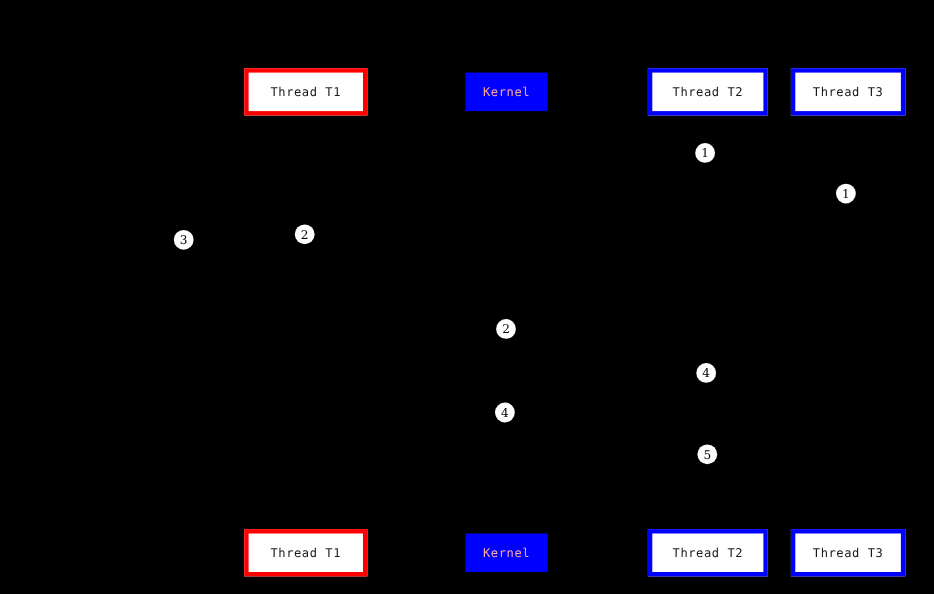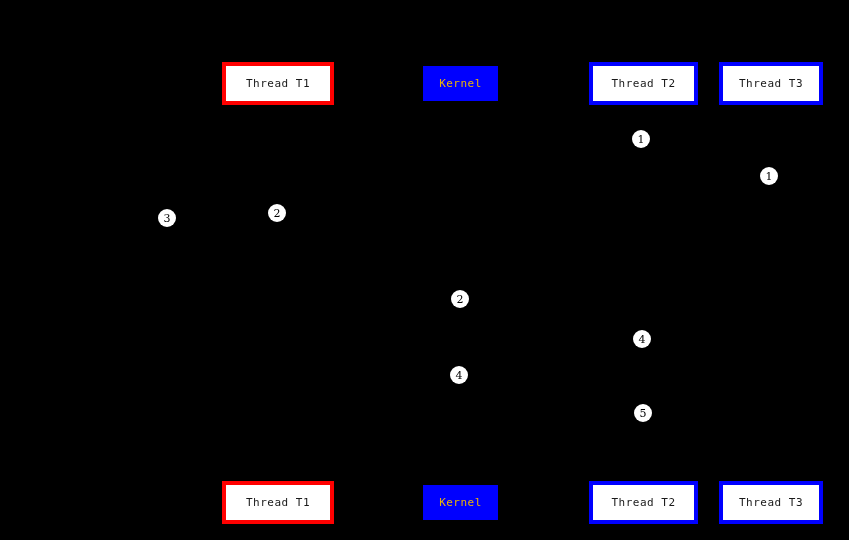--- a/index.html
+++ b/index.html
@@ -41,21 +41,21 @@
   
   .p-blue {
     background: #ffffff;
     border: 4px solid #0000ff;
     color: #1a1a1a;
   }
   
   .p-solid-blue {
     background: #0000ff;
     border: 0 solid #0000ff;
-    color: #eab308;
+    color: #fca5a5;
     align-items: center;
   }
 
   
   .lifeline {
     position: absolute;
     width: 1px;
     background: #000000;
   }
 

